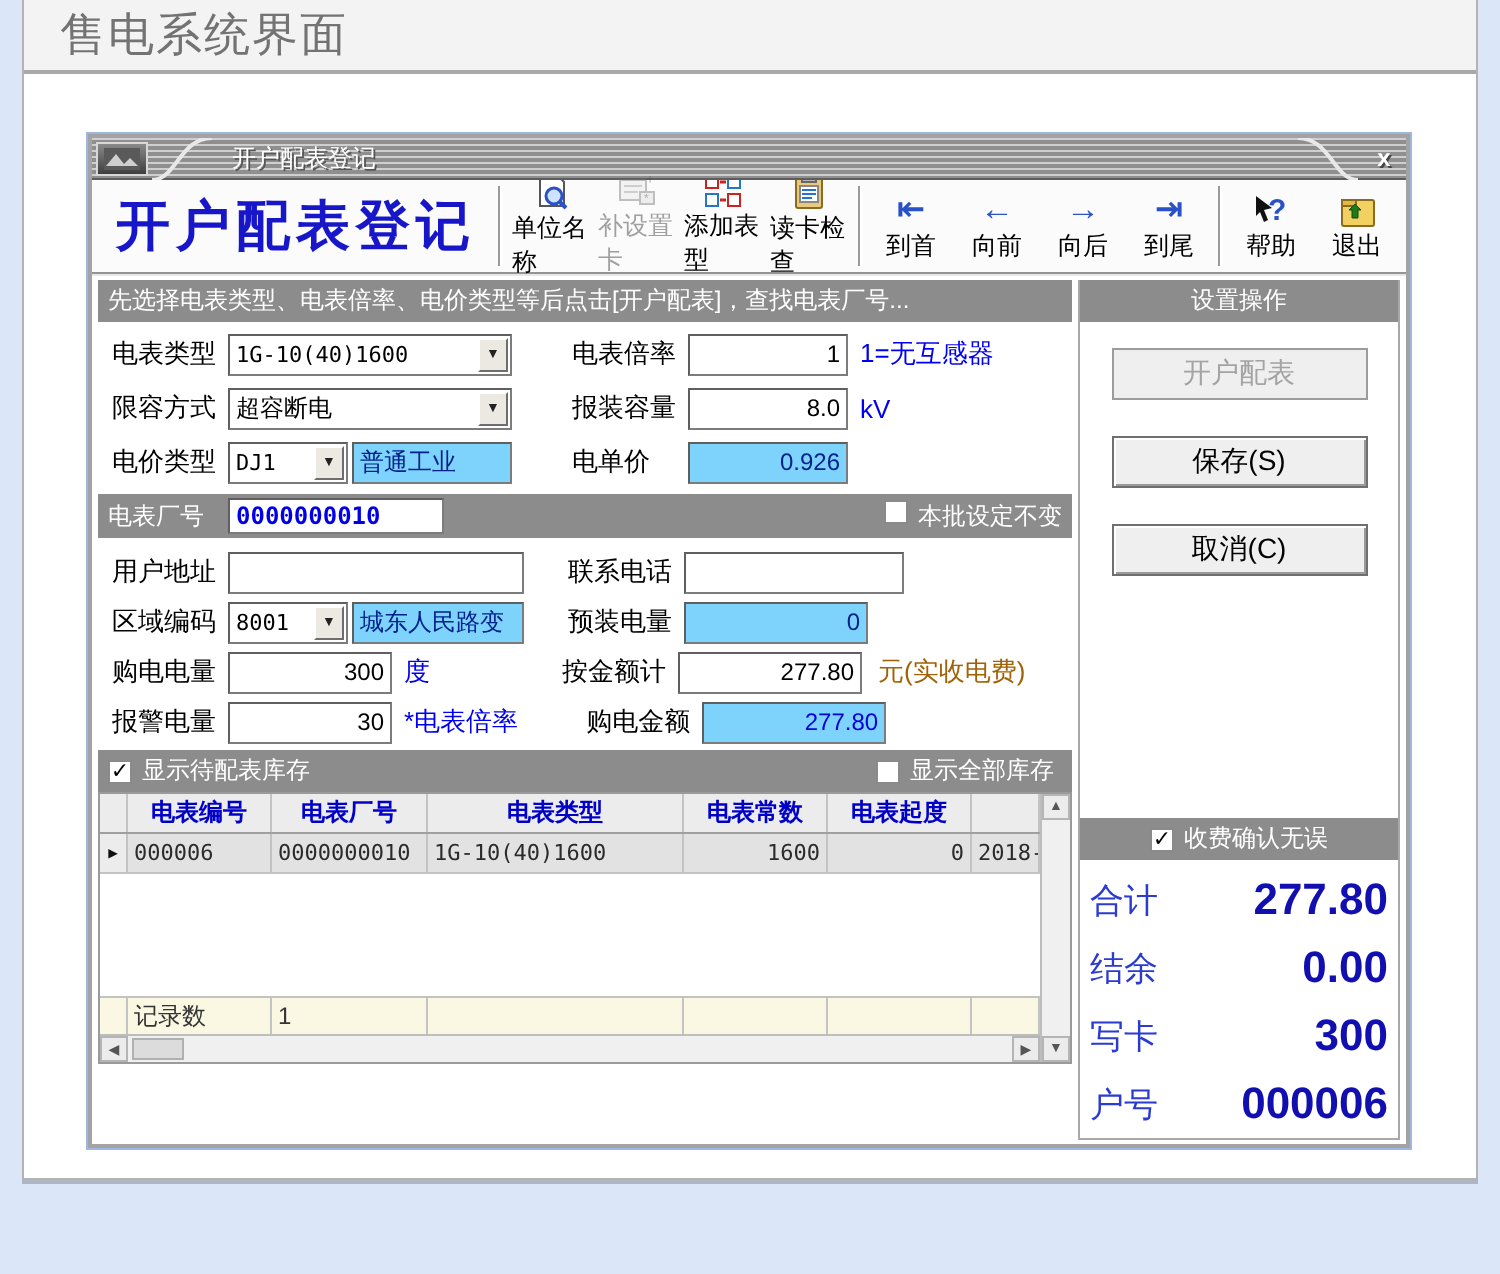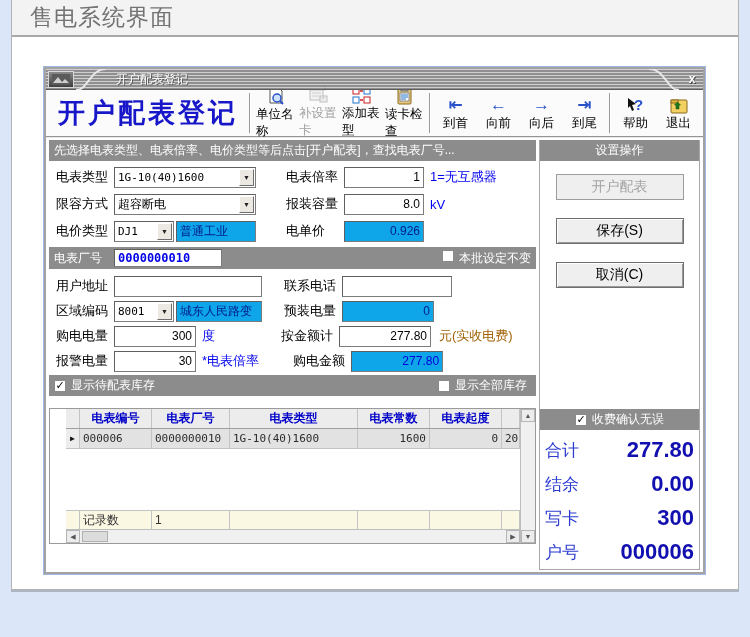--- a/index.html
+++ b/index.html
@@ -53,39 +53,39 @@
 
   
   .formblock { padding-top:5px; }
   .frow { display:flex; align-items:center; height:22px; margin:0 0 5px 7px; }
   .formblock2 .frow { margin-bottom:3px; }
   .flbl { width:58px; font-size:13px; color:#000; flex:0 0 58px; }
   .flbl2 { width:58px; font-size:13px; flex:0 0 58px; margin-left:30px; }
   .inp, .dd, .ro { height:21px; background:#fff; border:1px solid #7c7c7c;
         border-top-color:#5f5f5f; border-left-color:#5f5f5f; font-size:12px;
         display:flex; align-items:center; padding:0 3px; }
-  .ro { background:#0ea5e9; color:#00218c; }
+  .ro { background:#7dd3fc; color:#00218c; }
   .num { justify-content:flex-end; }
   .dd { position:relative; padding-right:18px; }
   .ddbtn { position:absolute; right:1px; top:1px; bottom:1px; width:15px; background:#ece9e2;
            border:1px solid; border-color:#fff #6e6e6e #6e6e6e #fff; display:flex;
            align-items:center; justify-content:center; }
   .ddbtn::after { content:"▼"; font-size:7px; color:#222; }
   .hintb { color:#0000f0; font-size:13px; margin-left:6px; white-space:nowrap; }
   .hintr { color:#a16207; font-size:13px; margin-left:8px; white-space:nowrap; }
 
   
   .cb { width:12px; height:12px; background:#fff; border:1px solid #8a8a8a; display:inline-flex;
         align-items:center; justify-content:center; flex:0 0 12px; margin-right:5px; }
   .cb.checked::after { content:"✓"; font-size:11px; font-weight:bold; color:#000; margin-top:-1px; }
 
   .factory-inp { width:108px; color:#0000e8; font-weight:bold; background:#fff; }
 
   
-  .grid-wrap { height:136px; border:1px solid #9a9a9a; display:flex; margin-top:12px; background:#fff;padding-left:16px; }
+  .grid-wrap { height:136px; border:1px solid #9a9a9a; display:flex; margin-top:0; background:#fff; }
   .grid-main { flex:1; display:flex; flex-direction:column; overflow:hidden; }
   .grow { display:grid; grid-template-columns:14px 72px 78px 128px 72px 72px 1fr; }
   .gh { background:#ececec; border-bottom:1px solid #9f9f9f; flex:0 0 19px; }
   .gh .gc { color:#0000c8; font-weight:bold; font-size:12px; justify-content:center; }
   .gc { height:19px; display:flex; align-items:center; padding:0 3px; border-right:1px solid #c3c3c3;
         font-size:11px; font-family:"DejaVu Sans Mono","Liberation Mono",monospace; overflow:hidden; white-space:nowrap; }
   .gdata { background:#e2e2e2; border-bottom:1px solid #c3c3c3; flex:0 0 19px; }
   .gdata .gc { color:#2b2b2b; }
   .gc.r { justify-content:flex-end; }
   .marker { background:#ececec; justify-content:center; }

